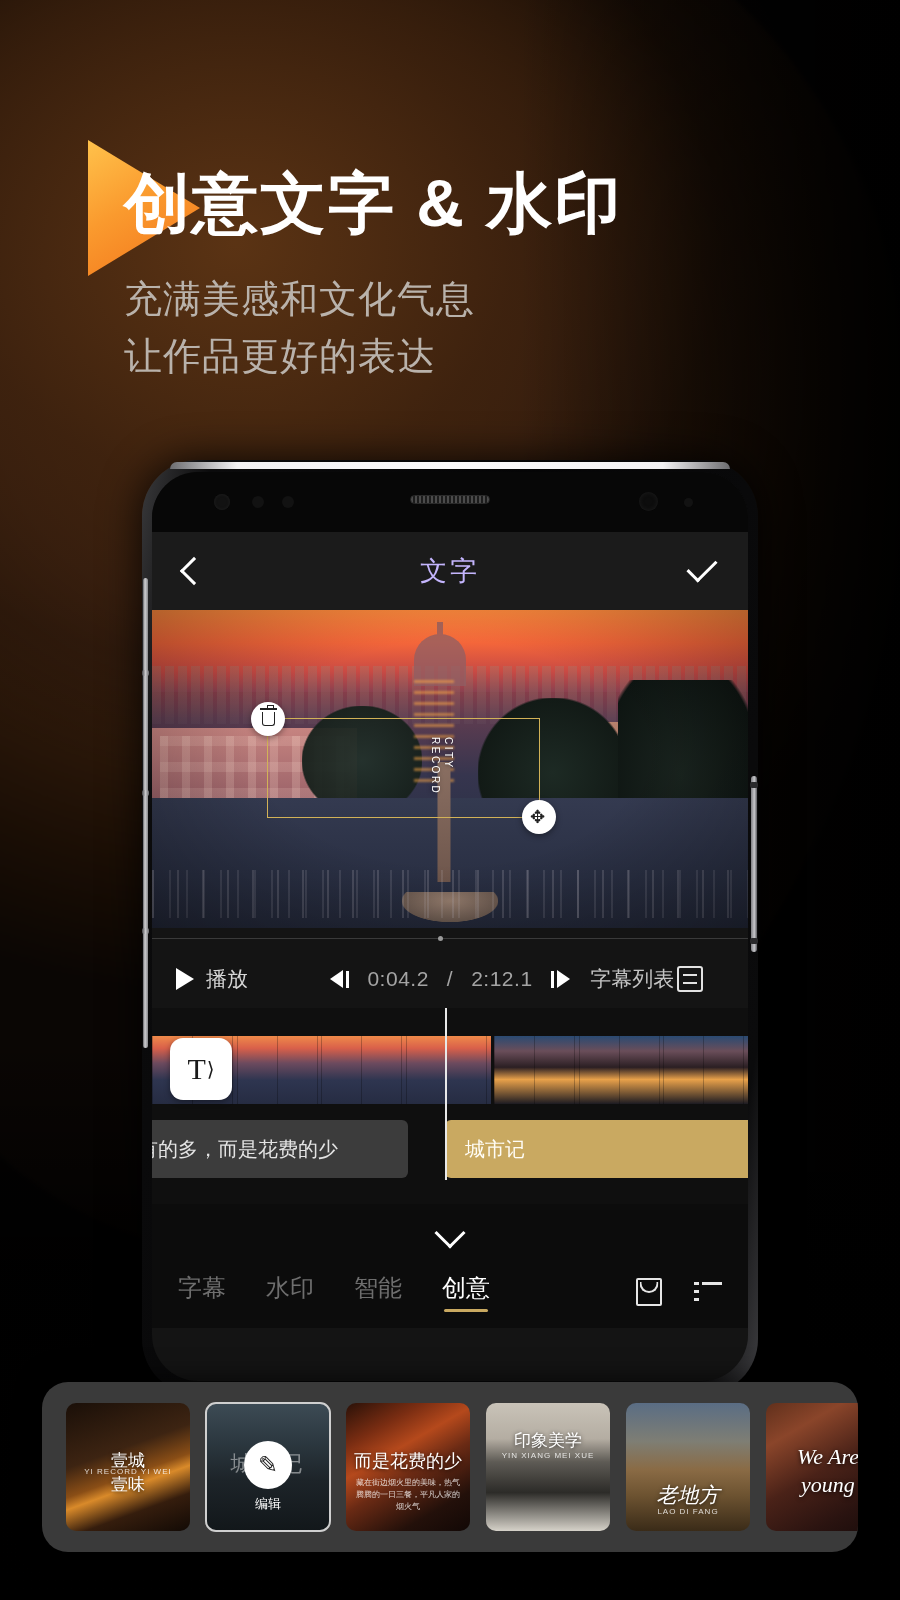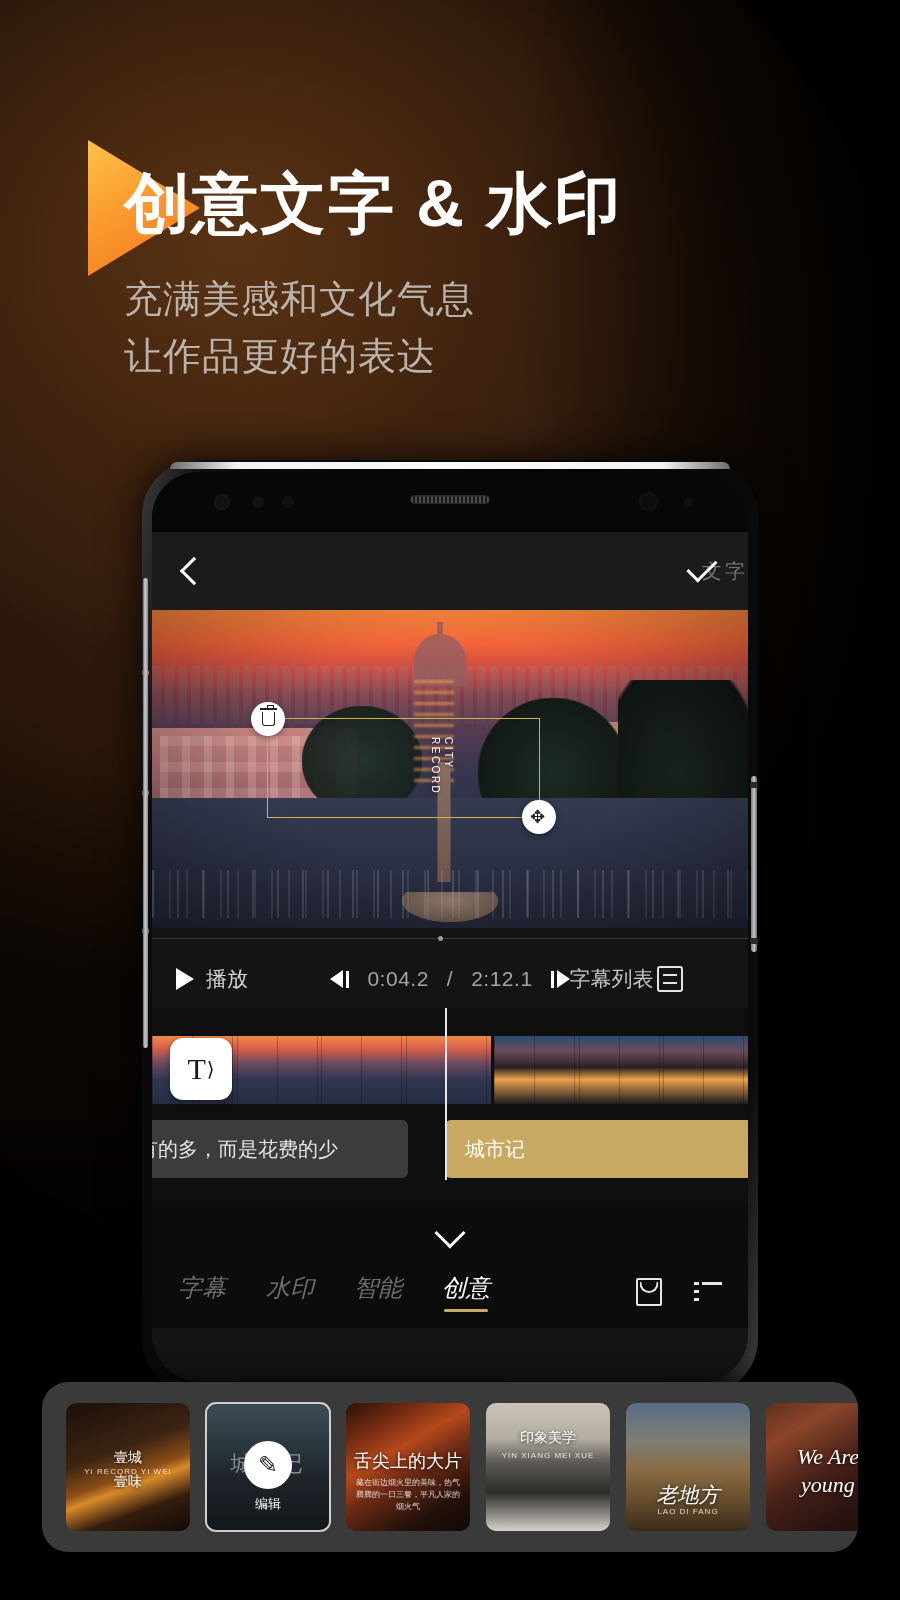--- a/index.html
+++ b/index.html
@@ -107,21 +107,21 @@
   .s3{ left:130px; top:24px; width:12px; height:12px; }
   .s4{ right:90px; top:20px; width:19px; height:19px; background:#0d0d0d; box-shadow:inset 0 0 4px #1e1e1e;}
   .s5{ right:55px; top:26px; width:9px;  height:9px; }
 
   
   .app-header{
     position:relative; height:78px; background:#1b1b1b;
     display:flex; align-items:center; justify-content:space-between;
     padding:0 32px;
   }
-  .hdr-title{ position:absolute; left:0; right:0; text-align:right; color:#737373; font-size:20px; letter-spacing:3px; }
+  .hdr-title{ position:absolute; left:0; right:0; text-align:center; color:#c4b5fd; font-size:27px; letter-spacing:3px; }
   .icon-btn{ position:relative; z-index:2; cursor:pointer; }
   .chev-back{ width:20px; height:20px; border-left:3px solid #fff; border-bottom:3px solid #fff; transform:rotate(45deg); }
   .check-ic{ width:28px; height:16px; border-left:3px solid #fff; border-bottom:3px solid #fff; transform:rotate(-45deg); margin-top:-8px;}
 
   
   .preview{
     position:relative; height:318px; overflow:hidden;
     background:linear-gradient(to bottom,#f2703a 0%,#e0532f 9%,#a33f45 20%,#5d3c50 34%,#36354e 52%,#2b3147 70%,#262a3b 100%);
   }
   .sky-glow{ position:absolute; left:0; right:0; top:0; height:82px;
@@ -197,21 +197,21 @@
     display:flex; align-items:center; padding:0 24px; color:#d6d6d6; font-size:21px;
   }
   .ctrl-left{ display:flex; align-items:center; gap:12px; width:190px; }
   .play-tri{ width:0;height:0;border-top:11px solid transparent;border-bottom:11px solid transparent;border-left:18px solid #fff;}
   .ctrl-mid{ flex:1; display:flex; align-items:center; justify-content:center; gap:18px; }
   .step-l,.step-r{ display:flex; align-items:center; gap:3px; }
   .tri-l{ width:0;height:0;border-top:9px solid transparent;border-bottom:9px solid transparent;border-right:13px solid #fff;}
   .tri-r{ width:0;height:0;border-top:9px solid transparent;border-bottom:9px solid transparent;border-left:13px solid #fff;}
   .bar-s{ width:3px; height:17px; background:#fff; }
   .time-txt{ color:#a4a4a4; font-size:21px; letter-spacing:.5px; }
-  .ctrl-right{ display:flex; align-items:center; gap:3px; width:190px; justify-content:flex-start; color:#c4c4c4;}
+  .ctrl-right{ display:flex; align-items:center; gap:3px; width:190px; justify-content:center; color:#c4c4c4;}
   .list-box{ width:26px; height:26px; border:2px solid #e2e2e2; border-radius:3px; position:relative;}
   .list-box:before,.list-box:after{ content:""; position:absolute; left:4px; right:4px; height:2px; background:#e2e2e2;}
   .list-box:before{ top:6px;} .list-box:after{ top:14px;}
 
   
   .timeline{ position:relative; height:196px; background:#0f0f0f; }
   .tl-track{ position:absolute; left:0; right:0; top:28px; height:68px; display:flex; }
   .frm{ flex:1; position:relative; }
   .frm.a{ background:linear-gradient(to bottom,#ef8a4a 0%,#d9604a 18%,#6c4a5e 40%,#2e3550 65%,#262c42 100%); }
   .frm.b{ background:linear-gradient(to bottom,#2a4a72 0%,#6a4e5a 22%,#2b1f23 46%,#e8a14a 64%,#1d1b22 100%); }
@@ -226,21 +226,21 @@
   }
   .t-badge .wv{ font-size:20px; margin-left:1px; }
   .playhead{ position:absolute; left:293px; top:0; bottom:24px; width:2px; background:#e8e8e8; z-index:4; }
   .sub-row{ position:absolute; left:0; right:0; top:112px; height:58px; }
   .sub-clip{ position:absolute; top:0; height:58px; display:flex; align-items:center;
     padding-left:20px; font-size:20px; border-radius:6px; }
   .sub-clip.grey{ left:-34px; width:290px; background:#3c3c3c; color:#e4e4e4; }
   .sub-clip.gold{ left:293px; right:-20px; background:#c9a961; color:#fffdf6; }
 
   
-  .tabs-wrap{ position:relative; height:124px; background:#0c0c0c;font-style:italic; }
+  .tabs-wrap{ position:relative; height:124px; background:#0c0c0c; }
   .chev-dn{ position:absolute; left:50%; top:18px; transform:translateX(-50%) rotate(45deg);
     width:22px; height:22px; border-right:3px solid #fff; border-bottom:3px solid #fff; cursor:pointer;}
   .tabs{ position:absolute; left:0; right:0; bottom:16px; display:flex; align-items:center; padding:0 26px; }
   .tab{ font-size:24px; color:#6e6e6e; margin-right:40px; position:relative; padding-bottom:8px; cursor:pointer;}
   .tab.active{ color:#fff; }
   .tab.active:after{ content:""; position:absolute; left:2px; right:2px; bottom:0; height:3px; background:#c9a961; border-radius:2px;}
   .tabs-spacer{ flex:1; }
   .bag-ic{ width:26px; height:28px; border:2px solid #e6e6e6; border-radius:2px; position:relative; margin-right:32px; }
   .bag-ic:before{ content:""; position:absolute; left:50%; top:2px; transform:translateX(-50%);
     width:15px; height:9px; border:2px solid #e6e6e6; border-top:none; border-radius:0 0 10px 10px;}
@@ -256,21 +256,21 @@
     background:#3a3a3a; border-radius:26px;
     box-shadow:0 -4px 26px rgba(0,0,0,.6);
     display:flex; align-items:center; gap:16px; padding:0 24px; overflow:hidden;
   }
   .tcard{
     position:relative; width:124px; height:128px; border-radius:10px; overflow:hidden;
     flex:none; cursor:pointer;
   }
   .tcard.sel{ outline:2px solid #cfcfcf; outline-offset:-1px; }
   .tc-label{ position:absolute; left:0; right:0; text-align:center; color:#fff;
-    font-size:14px; text-shadow:0 1px 4px rgba(0,0,0,.8); }
+    font-size:17px; text-shadow:0 1px 4px rgba(0,0,0,.8); }
   .tc-lab2{ position:absolute; left:0; right:0; text-align:center; color:#fff;
     font-size:8px; letter-spacing:1px; opacity:.8; }
   .edit-fab{
     position:absolute; left:50%; top:38px; transform:translateX(-50%);
     width:48px; height:48px; border-radius:50%; background:#fff;
     display:flex; align-items:center; justify-content:center; font-size:24px; color:#222;
   }
   .edit-txt{ position:absolute; left:0; right:0; bottom:18px; text-align:center; color:#fff; font-size:13px;}
   .ghost-txt{ position:absolute; left:0; right:0; top:46px; text-align:center;
     color:rgba(255,255,255,.45); font-size:22px; letter-spacing:3px; }
@@ -443,21 +443,21 @@
     <div class="tc-lab2" style="top:64px;">YI RECORD YI WEI</div>
   </div>
 
   <div class="tcard art2 sel">
     <div class="ghost-txt">城市记</div>
     <div class="edit-fab">✎</div>
     <div class="edit-txt">编辑</div>
   </div>
 
   <div class="tcard art3">
-    <div class="tc-label" style="top:46px;font-size:18px;">舌尖上的大片</div>
+    <div class="tc-label" style="top:46px;font-size:18px;">而是花费的少</div>
     <div class="tc-lab2" style="top:74px;padding:0 10px;line-height:1.5;letter-spacing:0;">藏在街边烟火里的美味，热气腾腾的一日三餐，平凡人家的烟火气</div>
   </div>
 
   <div class="tcard art4">
     <div class="tc-label" style="top:26px;">印象美学</div>
     <div class="tc-lab2" style="top:48px;">YIN XIANG MEI XUE</div>
   </div>
 
   <div class="tcard art5">
     <div class="tc-label script" style="top:78px;font-size:21px;">老地方</div>

